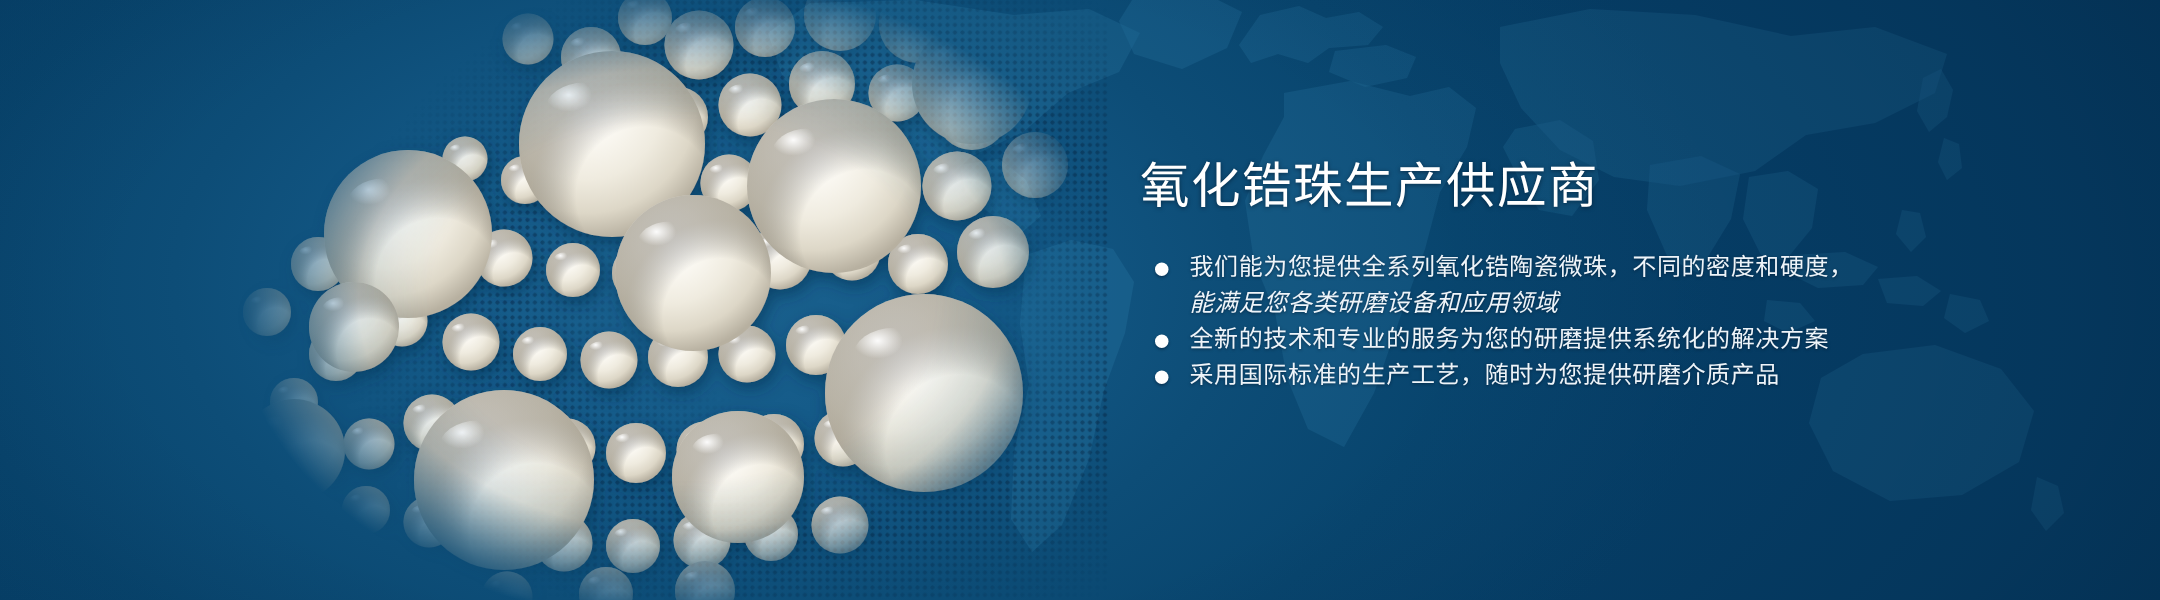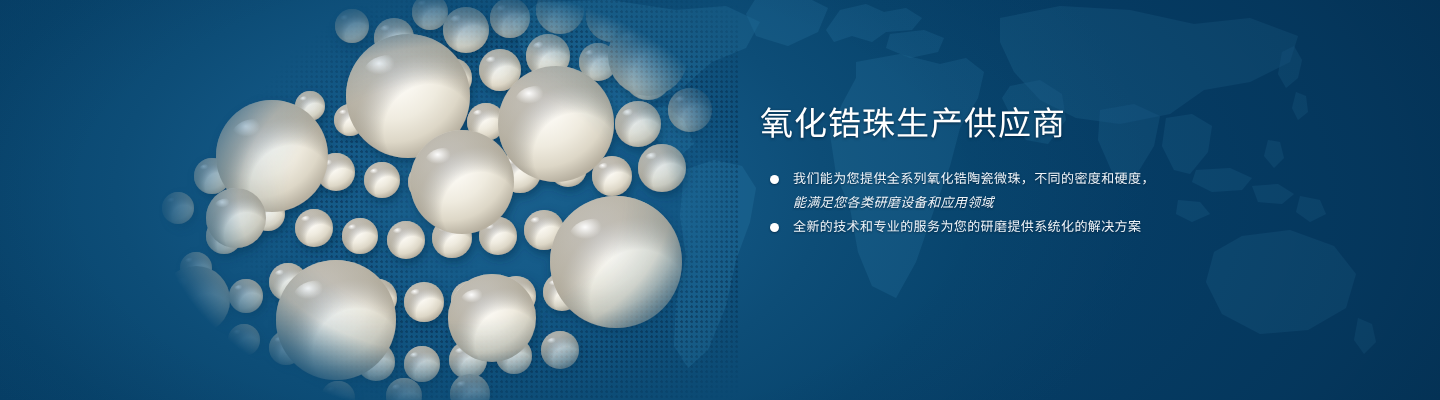--- a/index.html
+++ b/index.html
@@ -83,26 +83,26 @@
     white-space:nowrap;
   }
   .bullets {
     margin-top:23px;
     list-style:none;
   }
   .bullet {
     position:relative;
     padding-left:33px;
     color:#eef4f9;
-    font-size:13px;
+    font-size:16px;
     line-height:24px;
     letter-spacing:0.4px;
     text-shadow:0 1px 2px rgba(0,14,30,0.5);
   }
-  .bullet + .bullet { margin-top:0; }
+  .bullet + .bullet { margin-top:0;font-family:Liberation Mono, monospace; }
   .dot {
     position:absolute;
     left:10px; top:8px;
     width:9px; height:9px;
     border-radius:50%;
     background:#ffffff;
     box-shadow:0 1px 2px rgba(0,16,34,0.45);
   }
   .bullet-text { display:block; }
   .bullet-text-2 { display:block;font-style:italic; }
@@ -282,16 +282,20 @@
     <ul class="bullets">
       <li class="bullet">
         <span class="dot"></span>
         <span class="bullet-text">我们能为您提供全系列氧化锆陶瓷微珠，不同的密度和硬度，</span>
         <span class="bullet-text-2">能满足您各类研磨设备和应用领域</span>
       </li>
       <li class="bullet">
         <span class="dot"></span>
         <span class="bullet-text">全新的技术和专业的服务为您的研磨提供系统化的解决方案</span>
       </li>
+      <li class="bullet">
+        <span class="dot"></span>
+        <span class="bullet-text">采用国际标准的生产工艺，随时为您提供研磨介质产品</span>
+      </li>
     </ul>
   </div>
 
 </div>
 
 </body></html>

